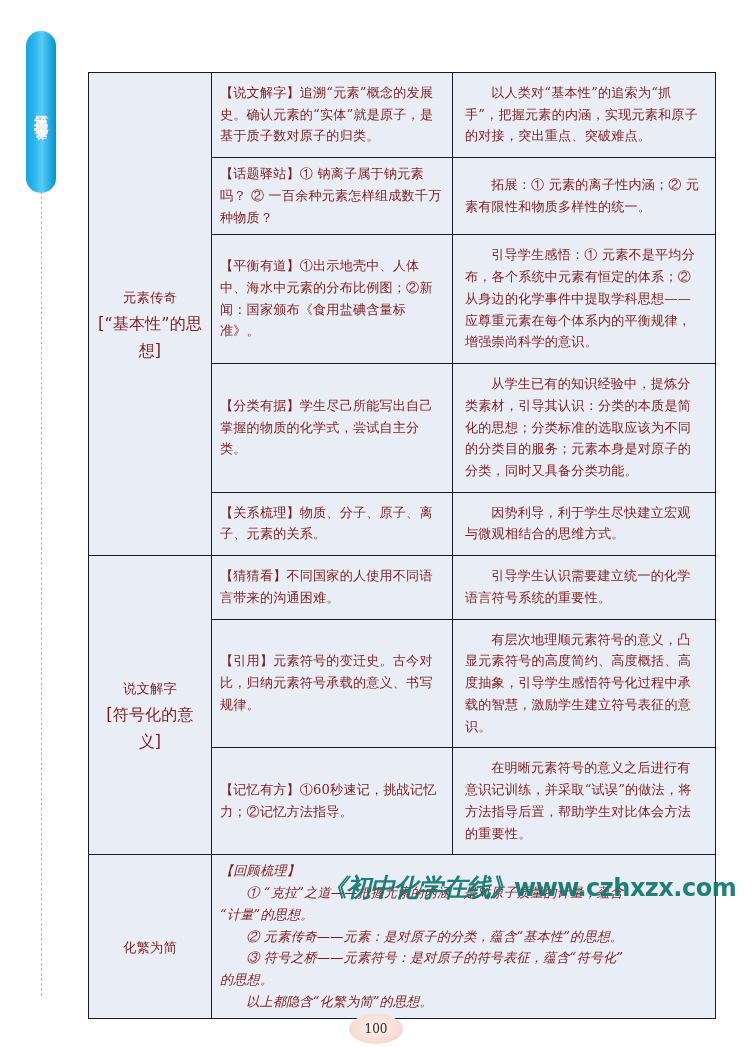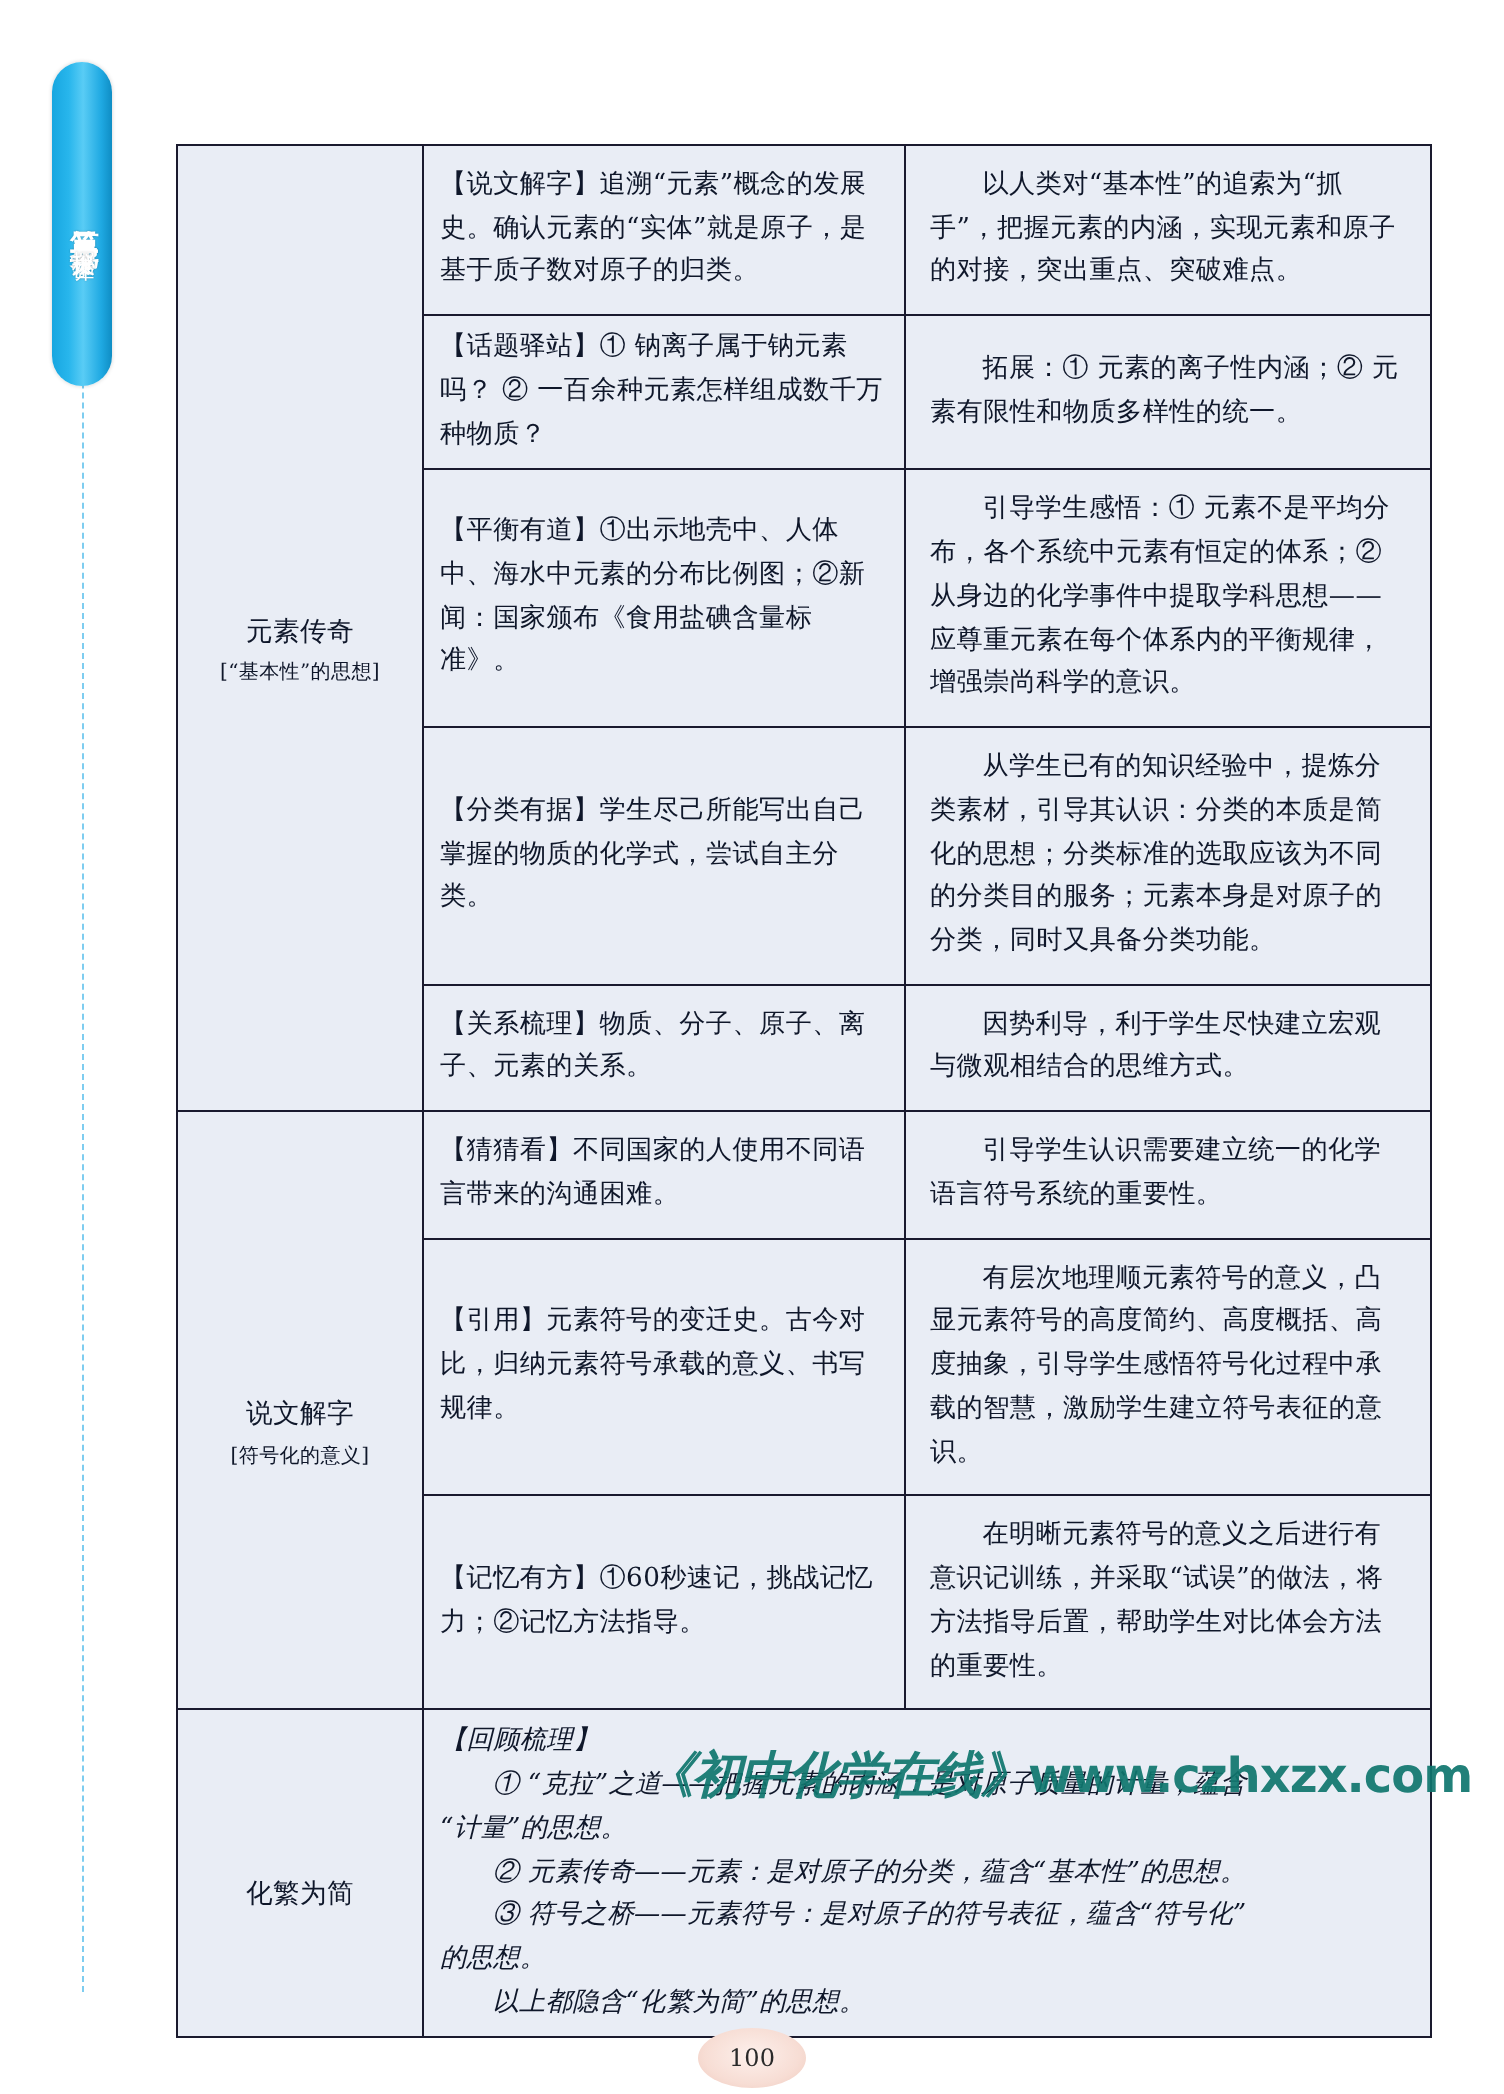--- a/index.html
+++ b/index.html
@@ -63,35 +63,35 @@
   }
   table.plan {
     border-collapse: collapse;
     width: 578px;
     table-layout: fixed;
     background: #e9edf5;
   }
   table.plan td {
     border: 1px solid #1a1a2e;
     background: #e9edf5;
-    color: #0f172a;
+    color: #7f1d1d;
     font-size: 13.1px;
     line-height: 1.66;
     padding: 5px 8px 6px 8px;
     vertical-align: middle;
     letter-spacing: 0.2px;
     word-break: break-all;
   }
   td.col-theme { width: 106px; text-align: center; padding: 4px 2px; }
   td.col-activity { width: 224px; }
   td.col-intent { width: 246px; }
   td.col-wide { }
 
   .theme-title { display:block; font-size: 13.3px; line-height: 1.7; margin-top: 24px; }
-  .theme-sub { display:block; font-size: 10px; line-height: 1.7; }
+  .theme-sub { display:block; font-size: 16px; line-height: 1.7; }
 
   .p-ind { text-indent: 2em; margin: 4px; }
   .p-flat { text-indent: 0; margin: 0; }
 
   
   td.summary { vertical-align: top; padding: 6px 10px 8px 10px; }
   td.summary p { margin: 0; font-style: italic; }
 
   
   .watermark {

